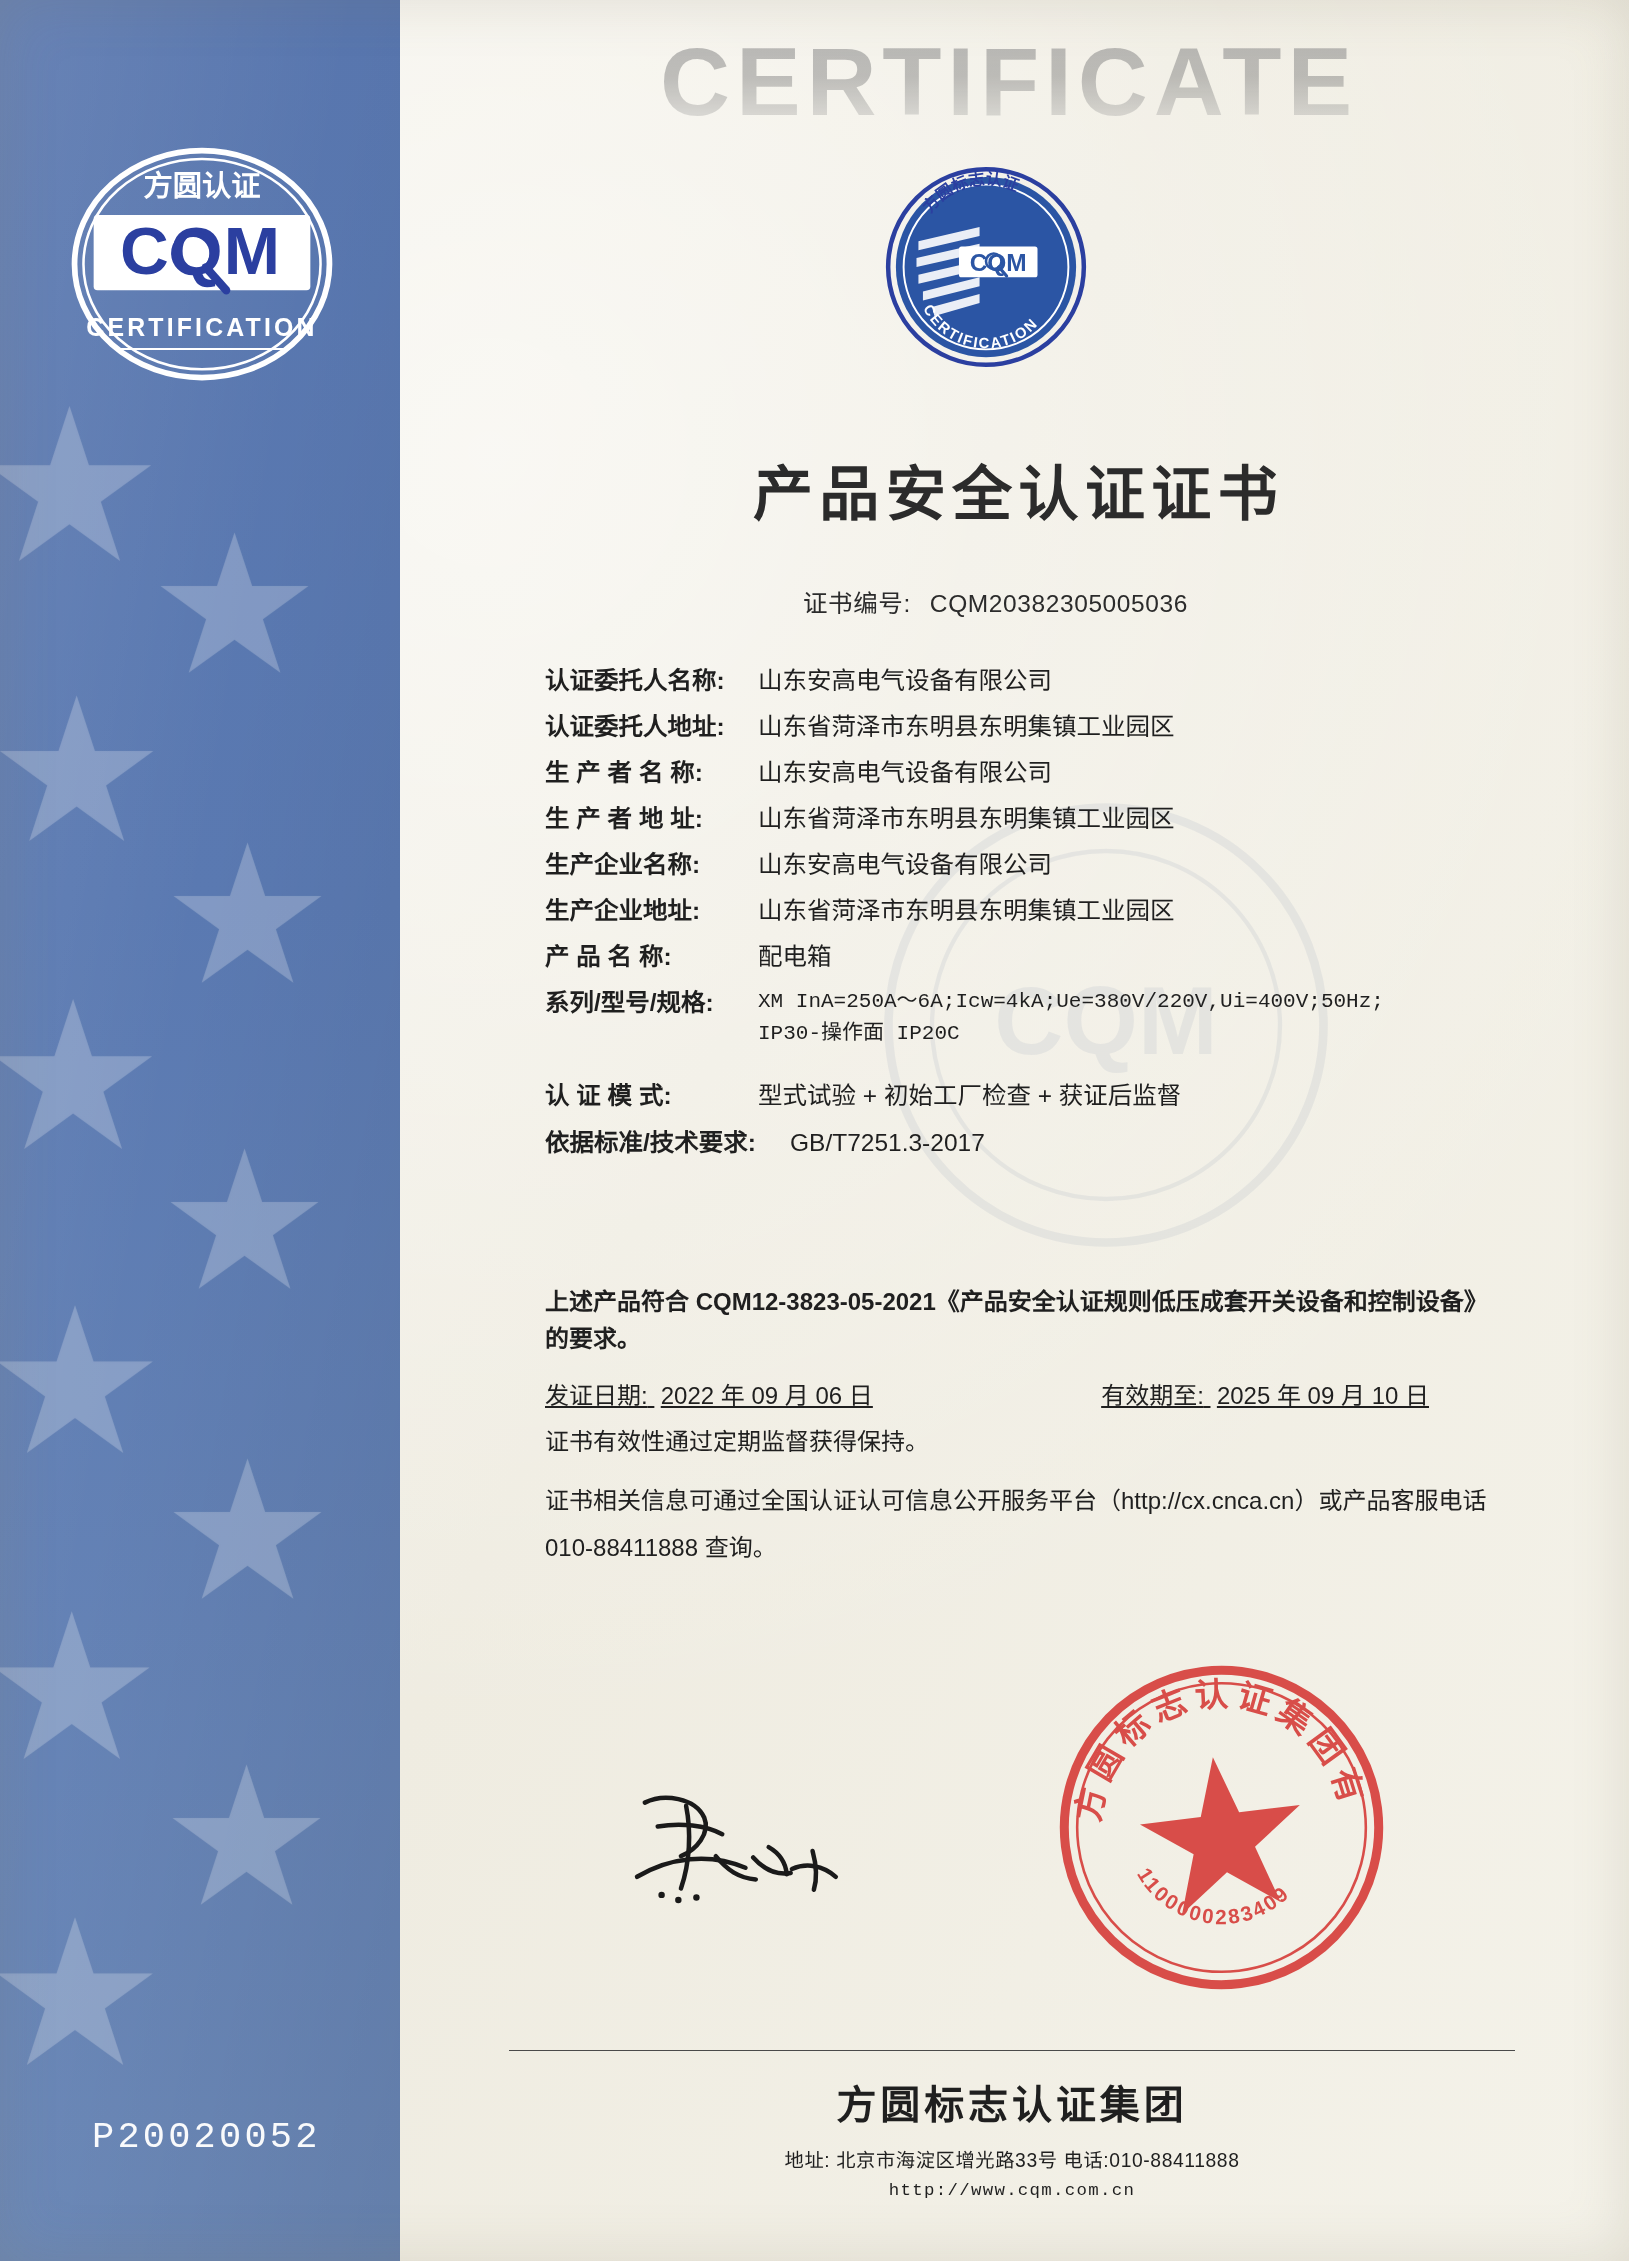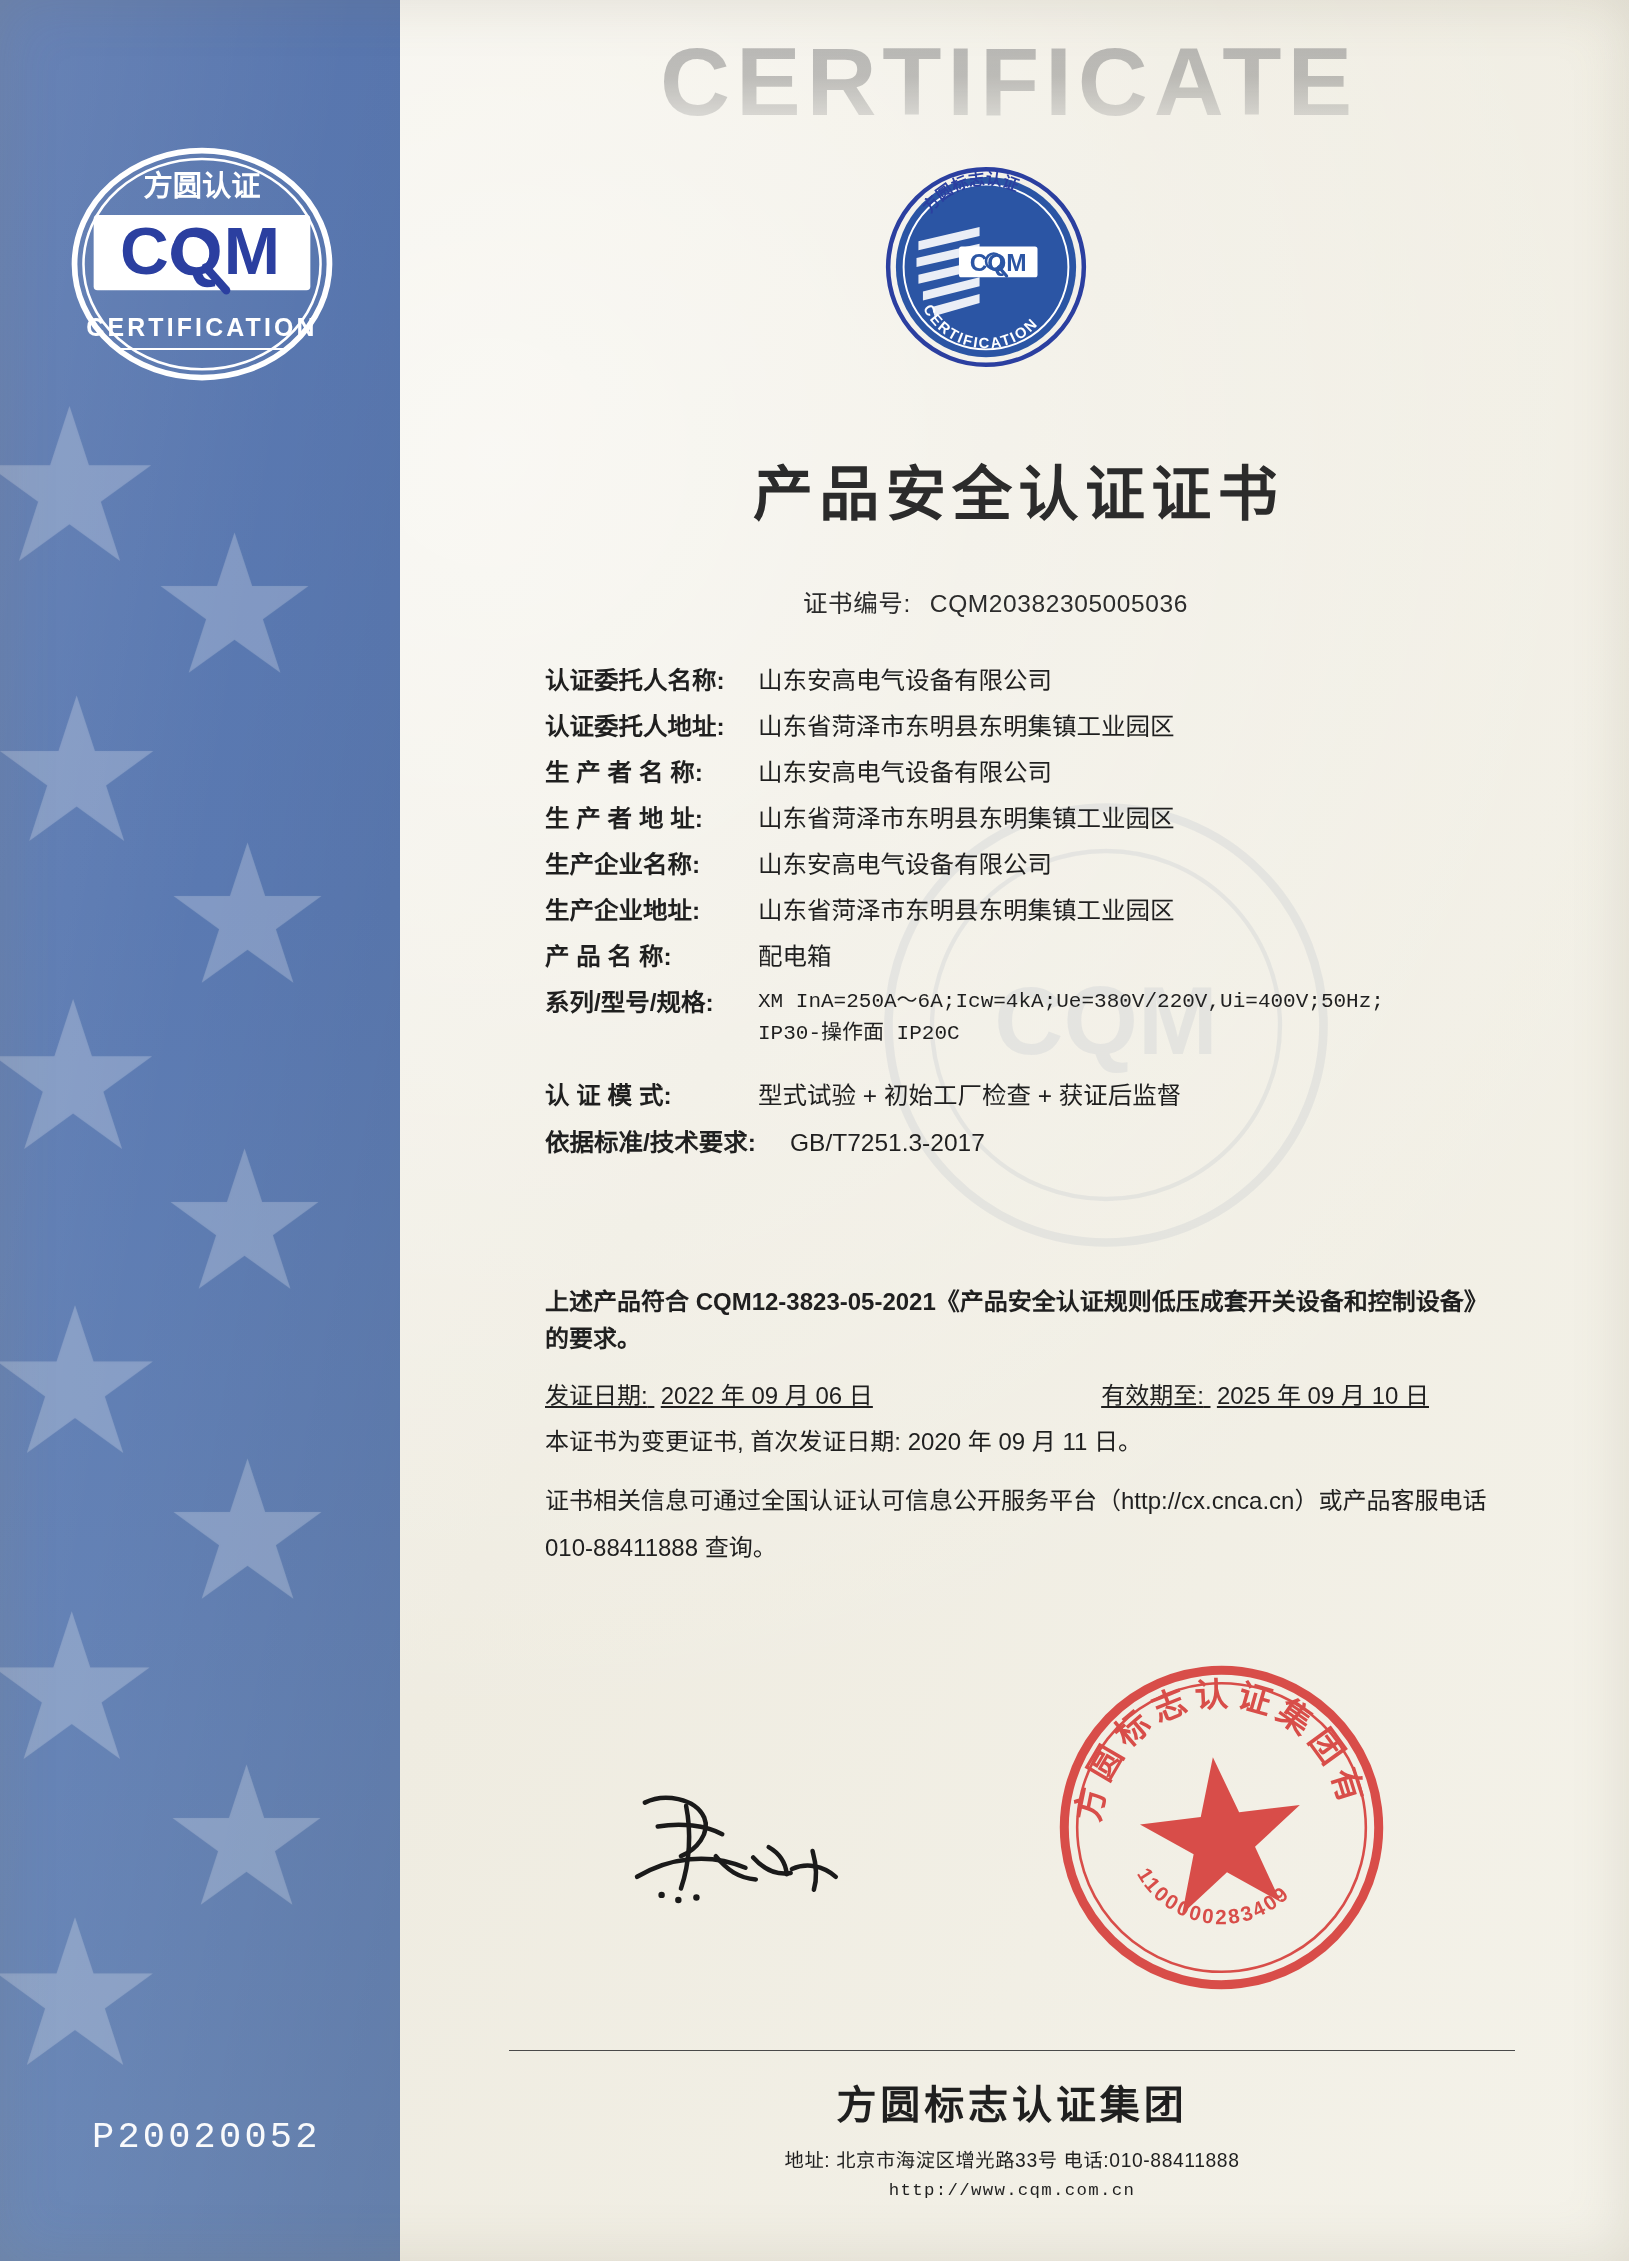--- a/index.html
+++ b/index.html
@@ -420,21 +420,21 @@
     <div class="dates-row">
       <div>
         <span>发证日期:</span>
         <span style="display:inline-block;width:6.4px"></span><span>2022 年 09 月 06 日</span>
       </div>
       <div style="padding-right:64px">
         <span>有效期至:</span>
         <span style="display:inline-block;width:6.4px"></span><span>2025 年 09 月 10 日</span>
       </div>
     </div>
-    <div class="dates-line" style="margin-top:5.2px;">本证书为变更证书, 首次发证日期: 2020 年 09 月 11 日。</div>
+    <div class="dates-line">证书有效性通过定期监督获得保持。</div>
     <div class="dates-line" style="margin-top:22px;">证书相关信息可通过全国认证认可信息公开服务平台（http://cx.cnca.cn）或产品客服电话</div>
     <div class="dates-line">010-88411888 查询。</div>
   </div>
 
   <div class="signature">
     <svg viewBox="0 0 420 220" xmlns="http://www.w3.org/2000/svg">
       <g fill="none" stroke="#1a1a1a" stroke-width="7" stroke-linecap="round" stroke-linejoin="round">
         <path d="M40 35 C70 20, 118 28, 132 58 C142 82, 120 108, 96 118"></path>
         <path d="M60 72 C96 66, 134 70, 160 84"></path>
         <path d="M104 40 C112 80, 110 128, 96 168"></path>

